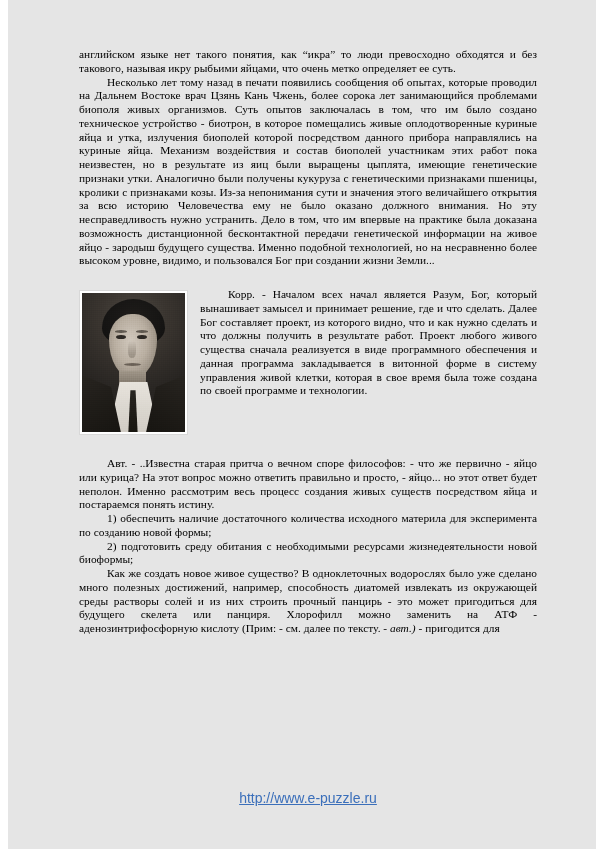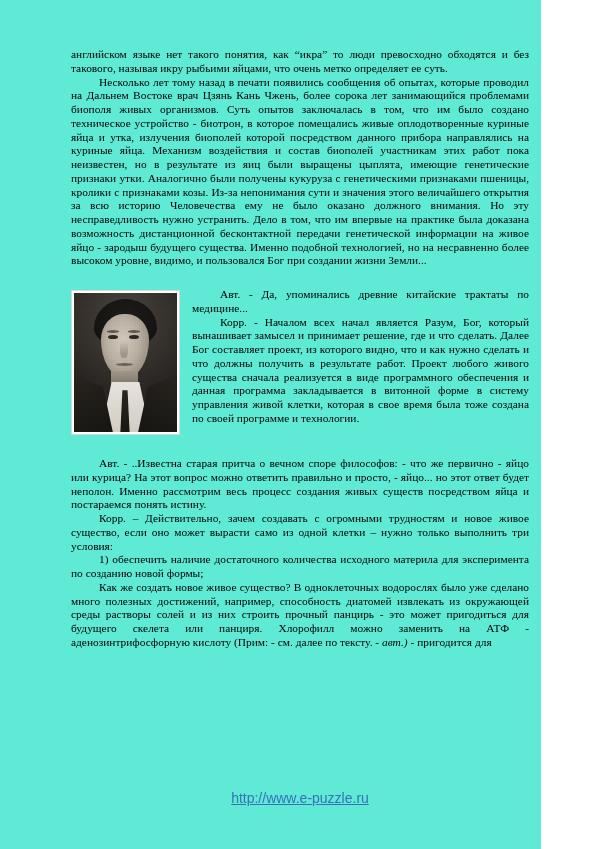--- a/index.html
+++ b/index.html
@@ -11,24 +11,24 @@
     width: 600px;
     height: 849px;
     position: relative;
     font-family: "Liberation Serif", "DejaVu Serif", serif;
     color: #000000;
     overflow: hidden;
   }
 
   #page {
     position: absolute;
-    left: 0; top: 0;
-    width: 541px;
+    left: 8px; top: 0;
+    width: 588px;
     height: 849px;
-    background: #5eead4;
+    background: #e5e5e5;
   }
 
   #content {
     position: absolute;
     left: 71px;
     top: 48px;
     width: 458px;
   }
 
   p.para {
@@ -210,33 +210,32 @@
           <div class="ph-neck"></div>
           <div class="ph-shirt"></div>
           <div class="ph-jacketL"></div>
           <div class="ph-jacketR"></div>
           <div class="ph-tie"></div>
           <div class="ph-grain"></div>
         </div>
       </div>
 
 
-      <p class="para">Авт. - Да, упоминались древние китайские трактаты по медицине...</p>
 
       <p class="para">Корр. - Началом всех начал является Разум, Бог, который вынашивает замысел и принимает решение, где и что сделать. Далее Бог составляет проект, из которого видно, что и как нужно сделать и что должны получить в результате работ. Проект любого живого существа сначала реализуется в виде программного обеспечения и данная программа закладывается в витонной форме в систему управления живой клетки, которая в свое время была тоже создана по своей программе и технологии.</p>
     </div>
 
     <div class="gap"></div>
 
     <p class="para">Авт. - ..Известна старая притча о вечном споре философов: - что же первично - яйцо или курица? На этот вопрос можно ответить правильно и просто, - яйцо... но этот ответ будет неполон. Именно рассмотрим весь процесс создания живых существ посредством яйца и постараемся понять истину.</p>
 
-    <p class="para">Корр. – Действительно, зачем создавать с огромными трудностям и новое живое существо, если оно может вырасти само из одной клетки – нужно только выполнить три условия:</p>
 
     <p class="para">1) обеспечить наличие достаточного количества исходного материла для эксперимента по созданию новой формы;</p>
 
+    <p class="para">2) подготовить среду обитания с необходимыми ресурсами жизнедеятельности новой биоформы;</p>
 
 
     <p class="para"><span>Как же создать новое живое существо? В одноклеточных водорослях было уже сделано много полезных достижений, например, способность диатомей извлекать из окружающей среды растворы солей и из них строить прочный панцирь - это может пригодиться для будущего скелета или панциря. Хлорофилл можно заменить на АТФ - аденозинтрифосфорную кислоту (Прим: - см. далее по тексту. - </span><span class="it">авт.)</span><span> - пригодится для</span></p>
 
   </div>
 
   <div id="footer-link">
     <a href="#">http://www.e-puzzle.ru</a>
   </div>
 

